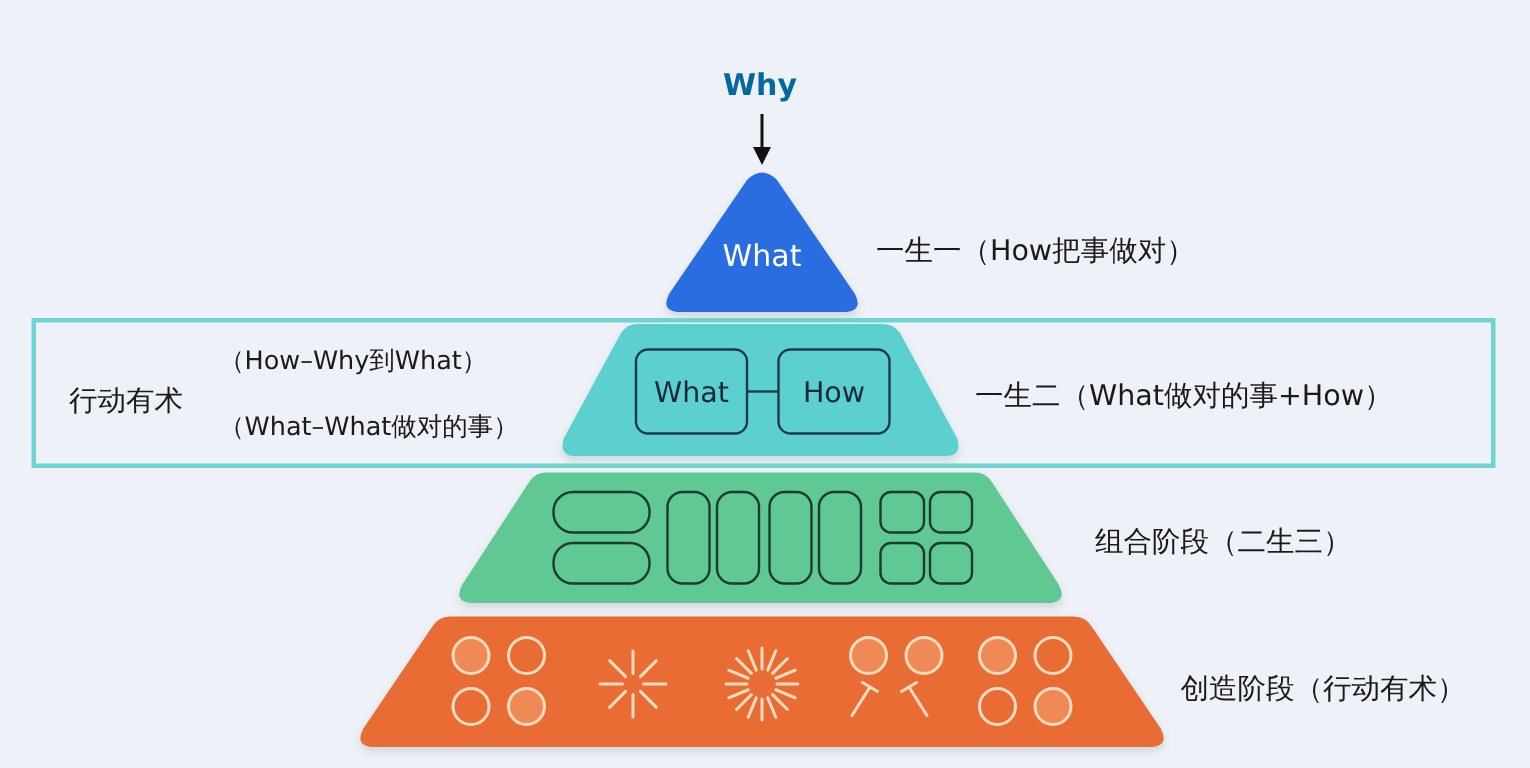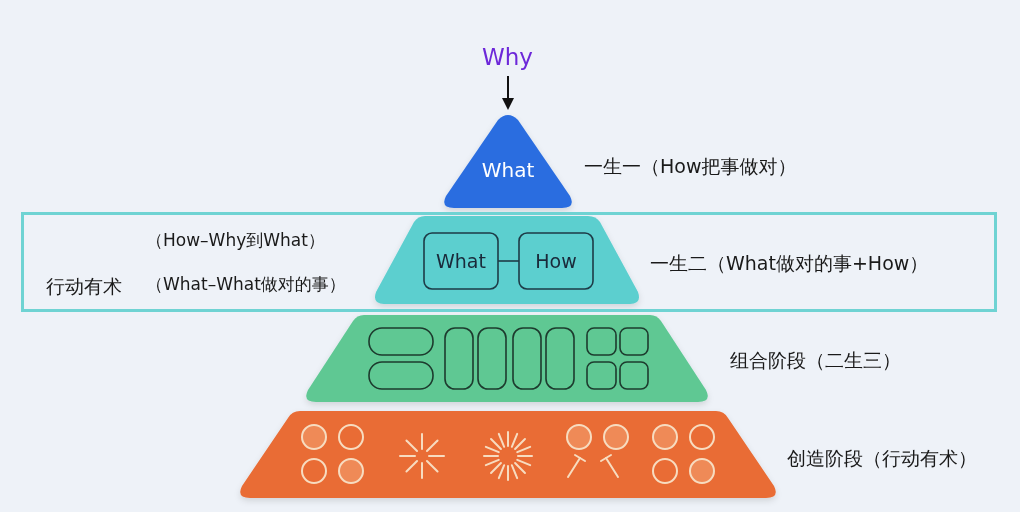--- a/index.html
+++ b/index.html
@@ -4,21 +4,21 @@
 <style>
   html, body { margin: 0; padding: 0; }
   body {
     width: 1020px; height: 512px; overflow: hidden; position: relative;
     background: #eef2f8;
     font-family: "DejaVu Sans", "Liberation Sans", sans-serif;
     color: #1a1a1a;
   }
   .abs { position: absolute; }
   svg.diagram { position: absolute; left: 0; top: 0; }
-  .why-label { left: 482px; top: 44px; font-size: 23px; font-weight: normal; color: #6d28d9; }
+  .why-label { left: 482px; top: 44px; font-size: 20px; font-weight: bold; color: #0369a1; }
   .tier-label { font-size: 19px; color: #1a1a1a; white-space: nowrap; }
   .box-text { font-size: 17px; white-space: nowrap; color: #1a1a1a; }
   .highlight-box {
     left: 21px; top: 212px; width: 976px; height: 100px;
     border: 3px solid #6fd3d3; box-sizing: border-box;
   }
 </style>
 </head>
 <body>
 
@@ -98,20 +98,20 @@
     </g>
 
   <text x="508" y="177" text-anchor="middle" font-size="20" fill="#ffffff" font-family="DejaVu Sans, sans-serif">What</text>
   <text x="461" y="268" text-anchor="middle" font-size="19" fill="#1a2a3a" font-family="DejaVu Sans, sans-serif">What</text>
   <text x="556" y="268" text-anchor="middle" font-size="19" fill="#1a2a3a" font-family="DejaVu Sans, sans-serif">How</text>
 </svg>
 
 <div class="abs why-label">Why</div>
 
 <div class="abs highlight-box"></div>
-<div class="abs tier-label" style="left:46px; top:254px; font-size:19px;margin-top:20px;">行动有术</div>
+<div class="abs tier-label" style="left:46px; top:254px; font-size:19px;">行动有术</div>
 <div class="abs box-text" style="left:146px; top:229px;">（How–Why到What）</div>
 <div class="abs box-text" style="left:146px; top:273px;">（What–What做对的事）</div>
 
 <div class="abs tier-label" style="left:584px; top:154px;">一生一（How把事做对）</div>
 <div class="abs tier-label" style="left:650px; top:251px;">一生二（What做对的事+How）</div>
 <div class="abs tier-label" style="left:718px; top:348px;margin-left:12px;">组合阶段（二生三）</div>
 <div class="abs tier-label" style="left:787px; top:446px;">创造阶段（行动有术）</div>
 
 </body></html>

